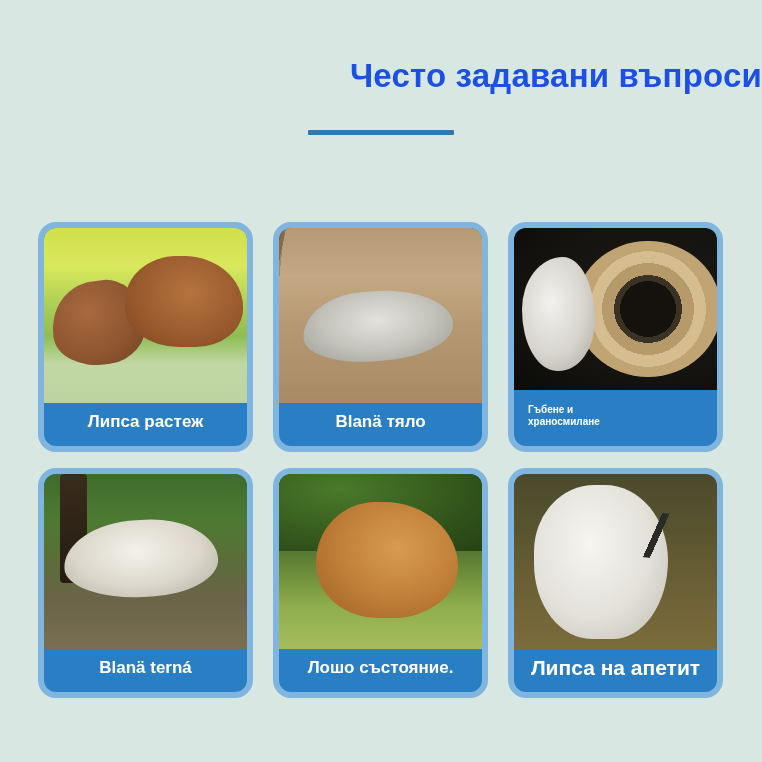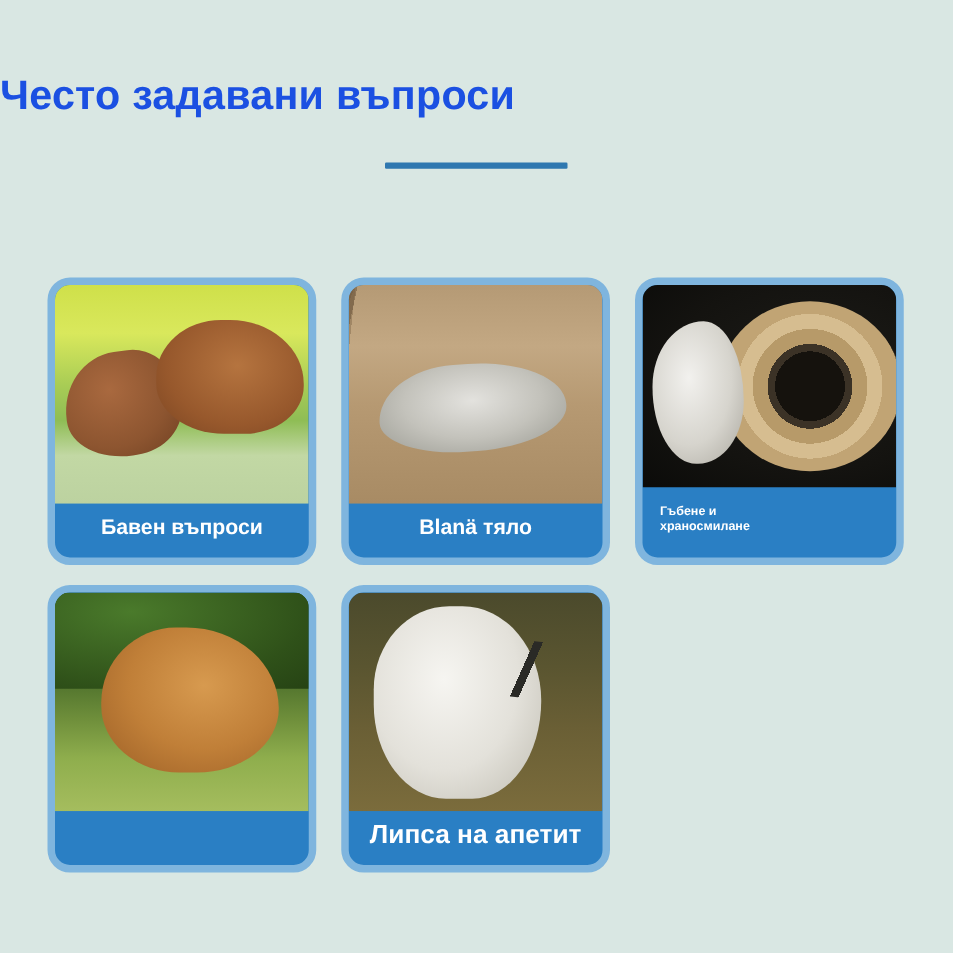--- a/index.html
+++ b/index.html
@@ -16,21 +16,21 @@
 
   .page {
     position: relative;
     width: 762px;
     height: 762px;
   }
 
   
   .header {
     padding-top: 58px;
-    text-align: left;
+    text-align: right;
   }
   .page-title {
     font-size: 33px;
     font-weight: bold;
     color: #1b50e2;
     letter-spacing: 0.2px;
     line-height: 1.1;
     margin: 0;
   }
   .title-divider {
@@ -224,43 +224,50 @@
     <h1 class="page-title">Често задавани въпроси</h1>
     <div class="title-divider"></div>
   </div>
 
   <div class="card-grid">
 
     <div class="faq-card">
       <div class="card-photo">
         <div class="scene scene-calves"></div>
       </div>
-      <div class="card-caption">Бавен въпроси</div>
+      <div class="card-caption">Липса растеж</div>
     </div>
 
     <div class="faq-card">
       <div class="card-photo">
         <div class="scene scene-sand"></div>
       </div>
       <div class="card-caption">Blanä тяло</div>
     </div>
 
     <div class="faq-card two-line">
       <div class="card-photo">
         <div class="scene scene-hoof"></div>
       </div>
       <div class="card-caption">Гъбене и
 храносмилане</div>
     </div>
 
+    <div class="faq-card">
+      <div class="card-photo">
+        <div class="scene scene-brush"></div>
+      </div>
+      <div class="card-caption">Blanä terná</div>
+    </div>
 
     <div class="faq-card">
       <div class="card-photo">
         <div class="scene scene-pasture"></div>
       </div>
+      <div class="card-caption">Лошо състояние.</div>
     </div>
 
     <div class="faq-card cap-sm">
       <div class="card-photo">
         <div class="scene scene-goat"></div>
       </div>
       <div class="card-caption">Липса на апетит</div>
     </div>
 
   </div>

